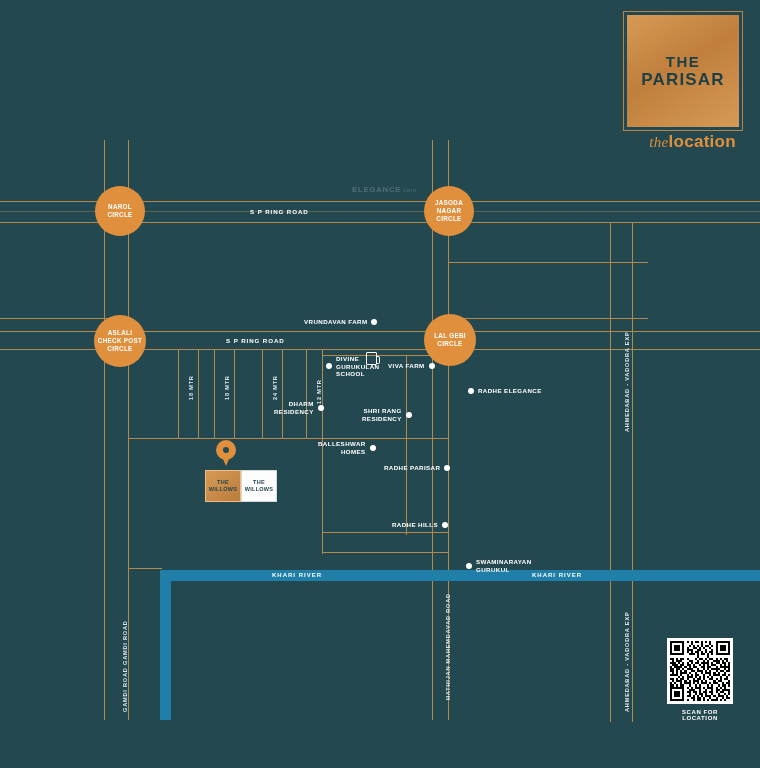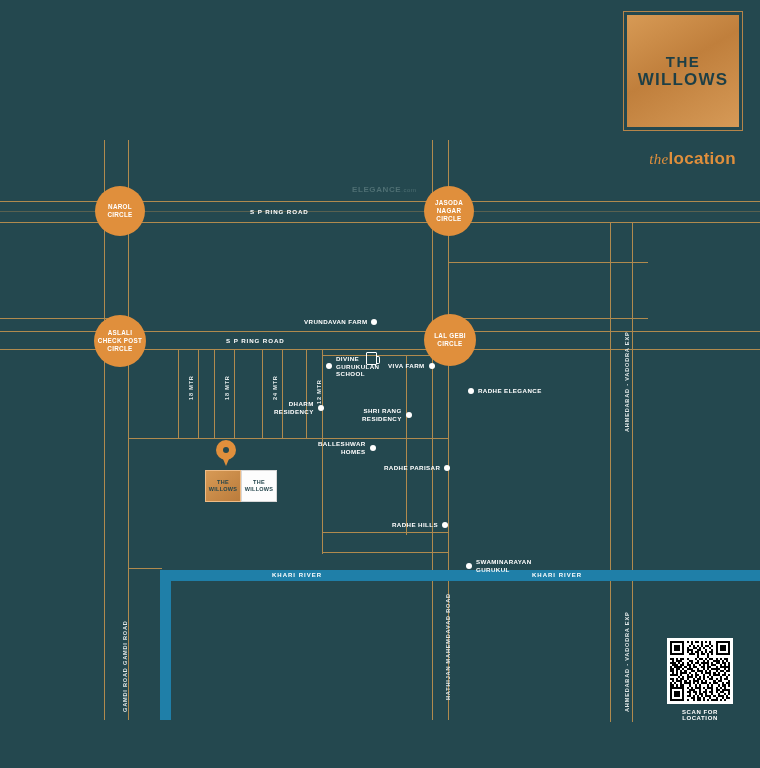--- a/index.html
+++ b/index.html
@@ -32,21 +32,21 @@
   .rivertx{position:absolute;color:#fff;font-size:6px;font-weight:bold;
     letter-spacing:1px;text-transform:uppercase;}
 
   .logobox{position:absolute;left:624px;top:12px;width:112px;height:112px;
     background:linear-gradient(150deg,#d79a55,#c07f3c 45%,#d69a57);
     border:3px solid #24484f;box-shadow:0 0 0 1px #b5854a;
     display:flex;flex-direction:column;align-items:center;justify-content:center;}
   .logobox .l1{color:#1d3f46;font-size:15px;font-weight:bold;letter-spacing:1.5px;line-height:17px;}
   .logobox .l2{color:#1d3f46;font-size:17px;font-weight:bold;letter-spacing:1.2px;line-height:19px;}
   .sublogo{position:absolute;left:624px;top:132px;width:112px;text-align:right;
-    color:#e08f3c;font-size:17px;letter-spacing:.3px;margin-top:17px;}
+    color:#e08f3c;font-size:17px;letter-spacing:.3px;}
   .sublogo i{font-family:"Liberation Serif",serif;font-style:italic;font-size:15px;}
   .sublogo b{font-weight:bold;}
 
   .pin{position:absolute;width:20px;height:26px;}
   .pin .head{position:absolute;left:0;top:0;width:20px;height:20px;border-radius:50%;background:#e08f3c;}
   .pin .tip{position:absolute;left:4px;top:12px;width:12px;height:14px;background:#e08f3c;
     clip-path:polygon(0 0,100% 0,50% 100%);}
   .pin .hole{position:absolute;left:7px;top:7px;width:6px;height:6px;border-radius:50%;background:#24484f;}
 
   .wbox{position:absolute;width:34px;height:30px;display:flex;align-items:center;
@@ -215,21 +215,21 @@
     <span style="white-space:pre-line;">THE
 WILLOWS</span>
   </div>
 
   <div class="wm" style="left:352px;top:185px;">
     <span style="font-weight:bold;font-size:8px;">ELEGANCE</span><span>.com</span>
   </div>
 
   <div class="logobox">
     <div class="l1">THE</div>
-    <div class="l2">WILLOWS</div>
+    <div class="l2">PARISAR</div>
   </div>
   <div class="sublogo">
     <i>the</i><b>location</b>
   </div>
 
   <div class="qrwrap">
     <div class="qr">
       <svg viewBox="0 0 29 29" width="60" height="60" shape-rendering="crispEdges" aria-hidden="true">
         <rect width="29" height="29" fill="#fff"></rect>
         <g fill="#000">

